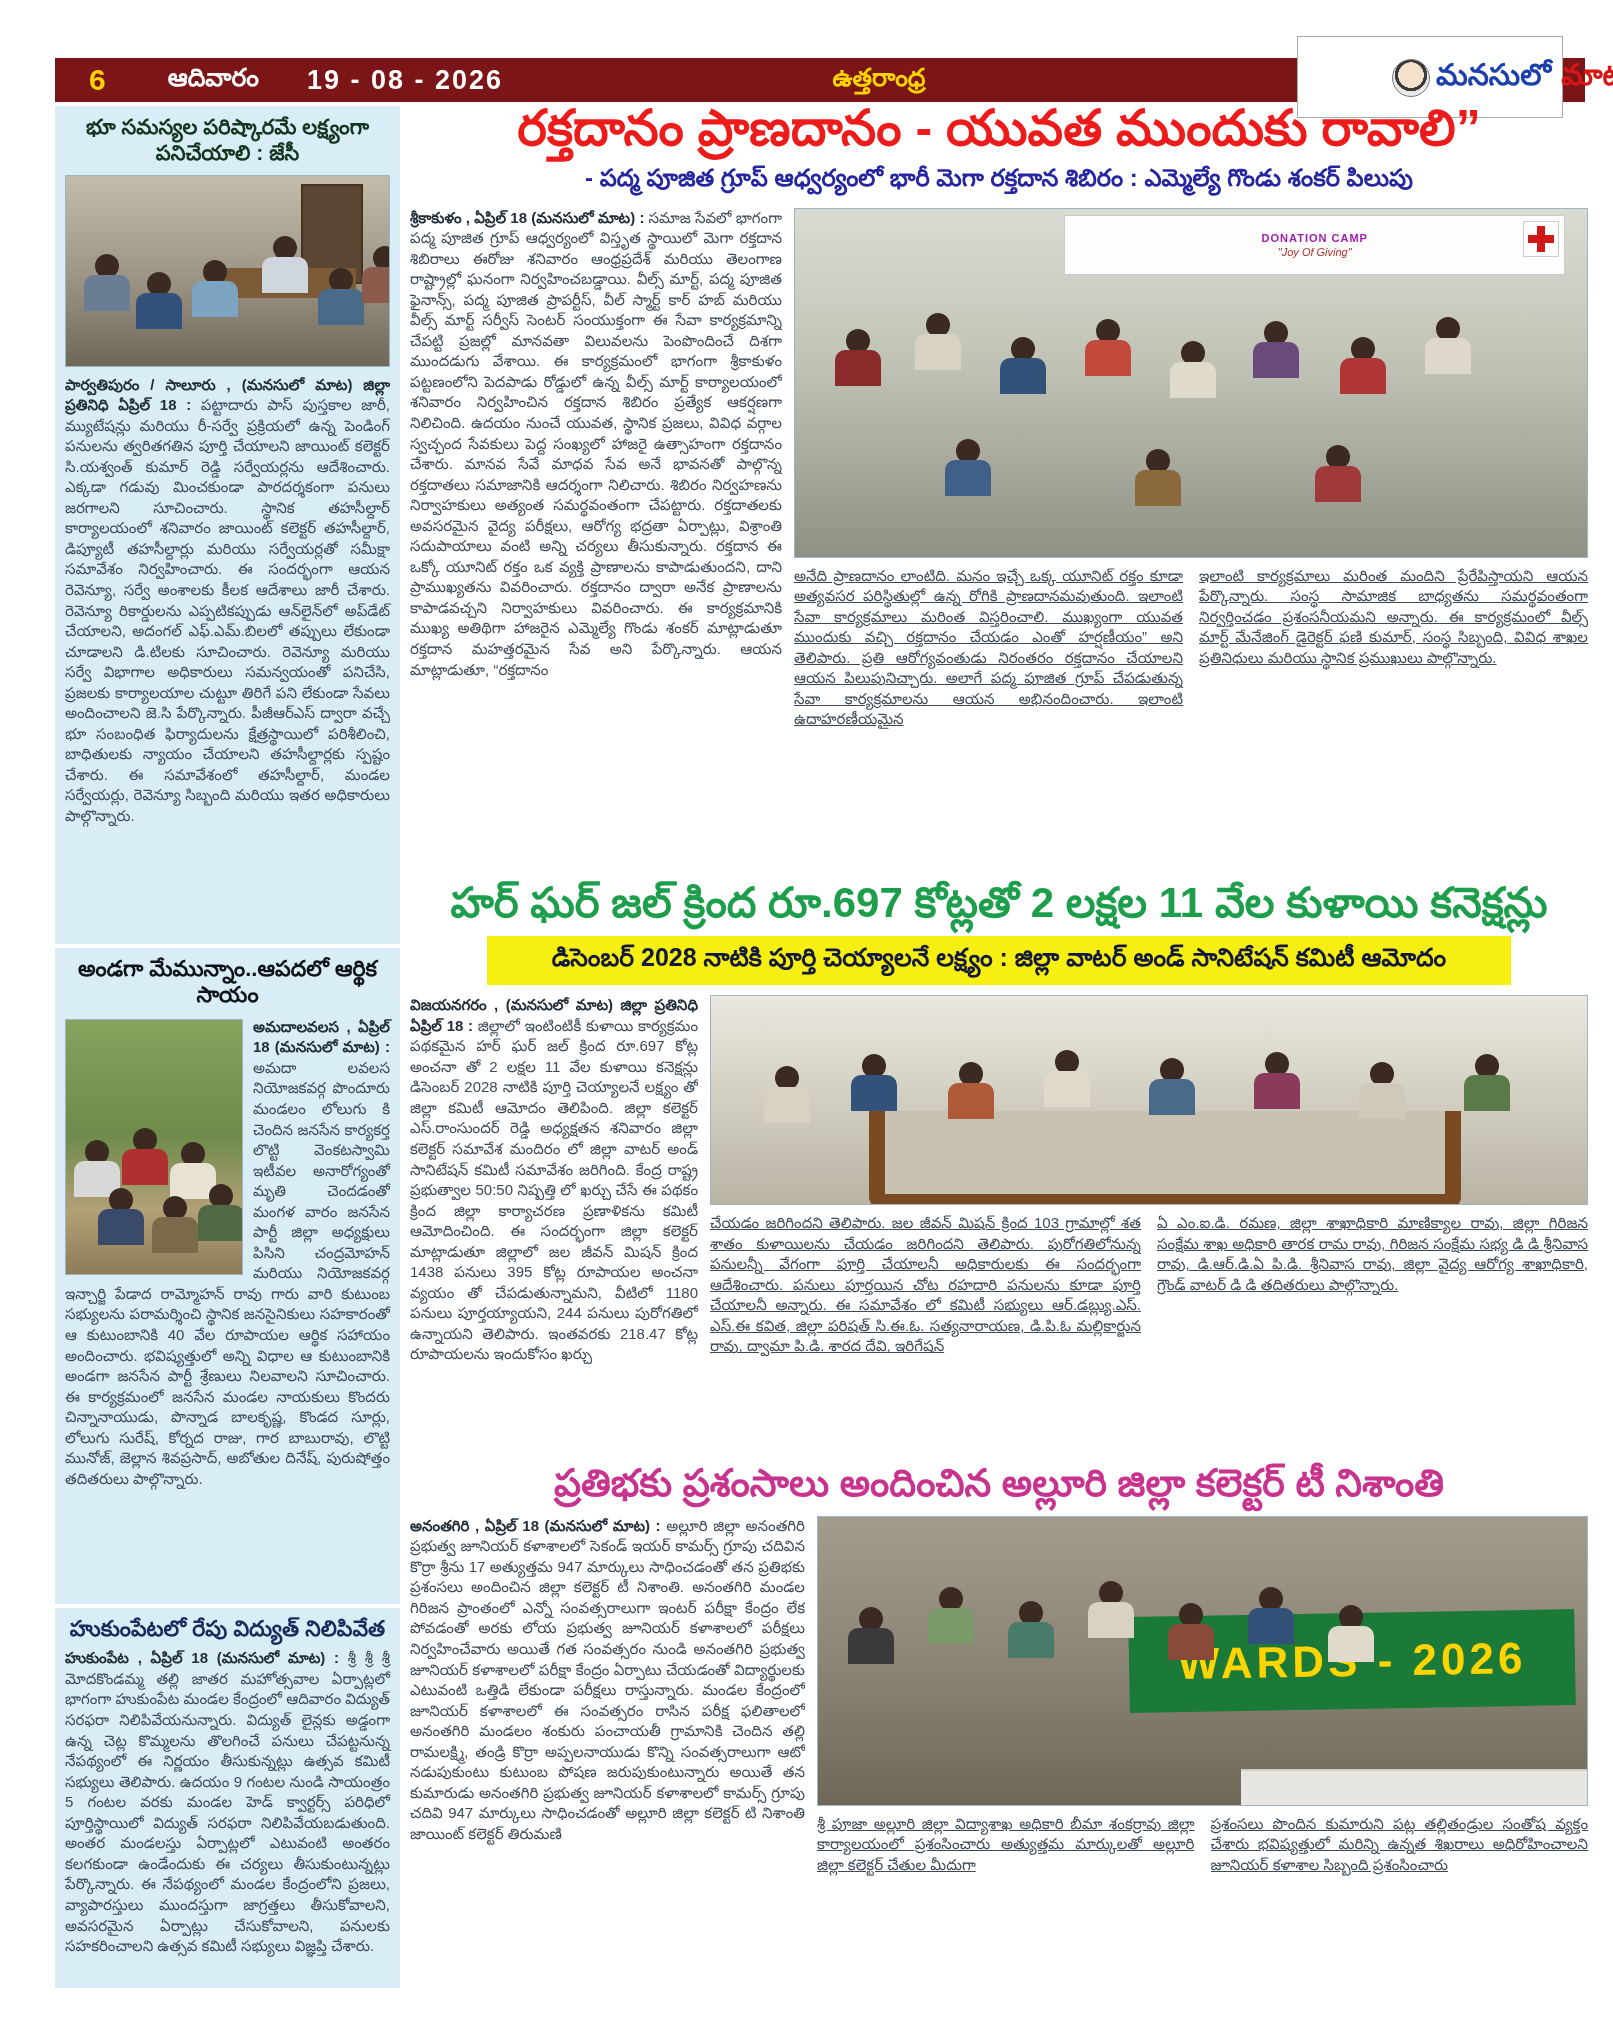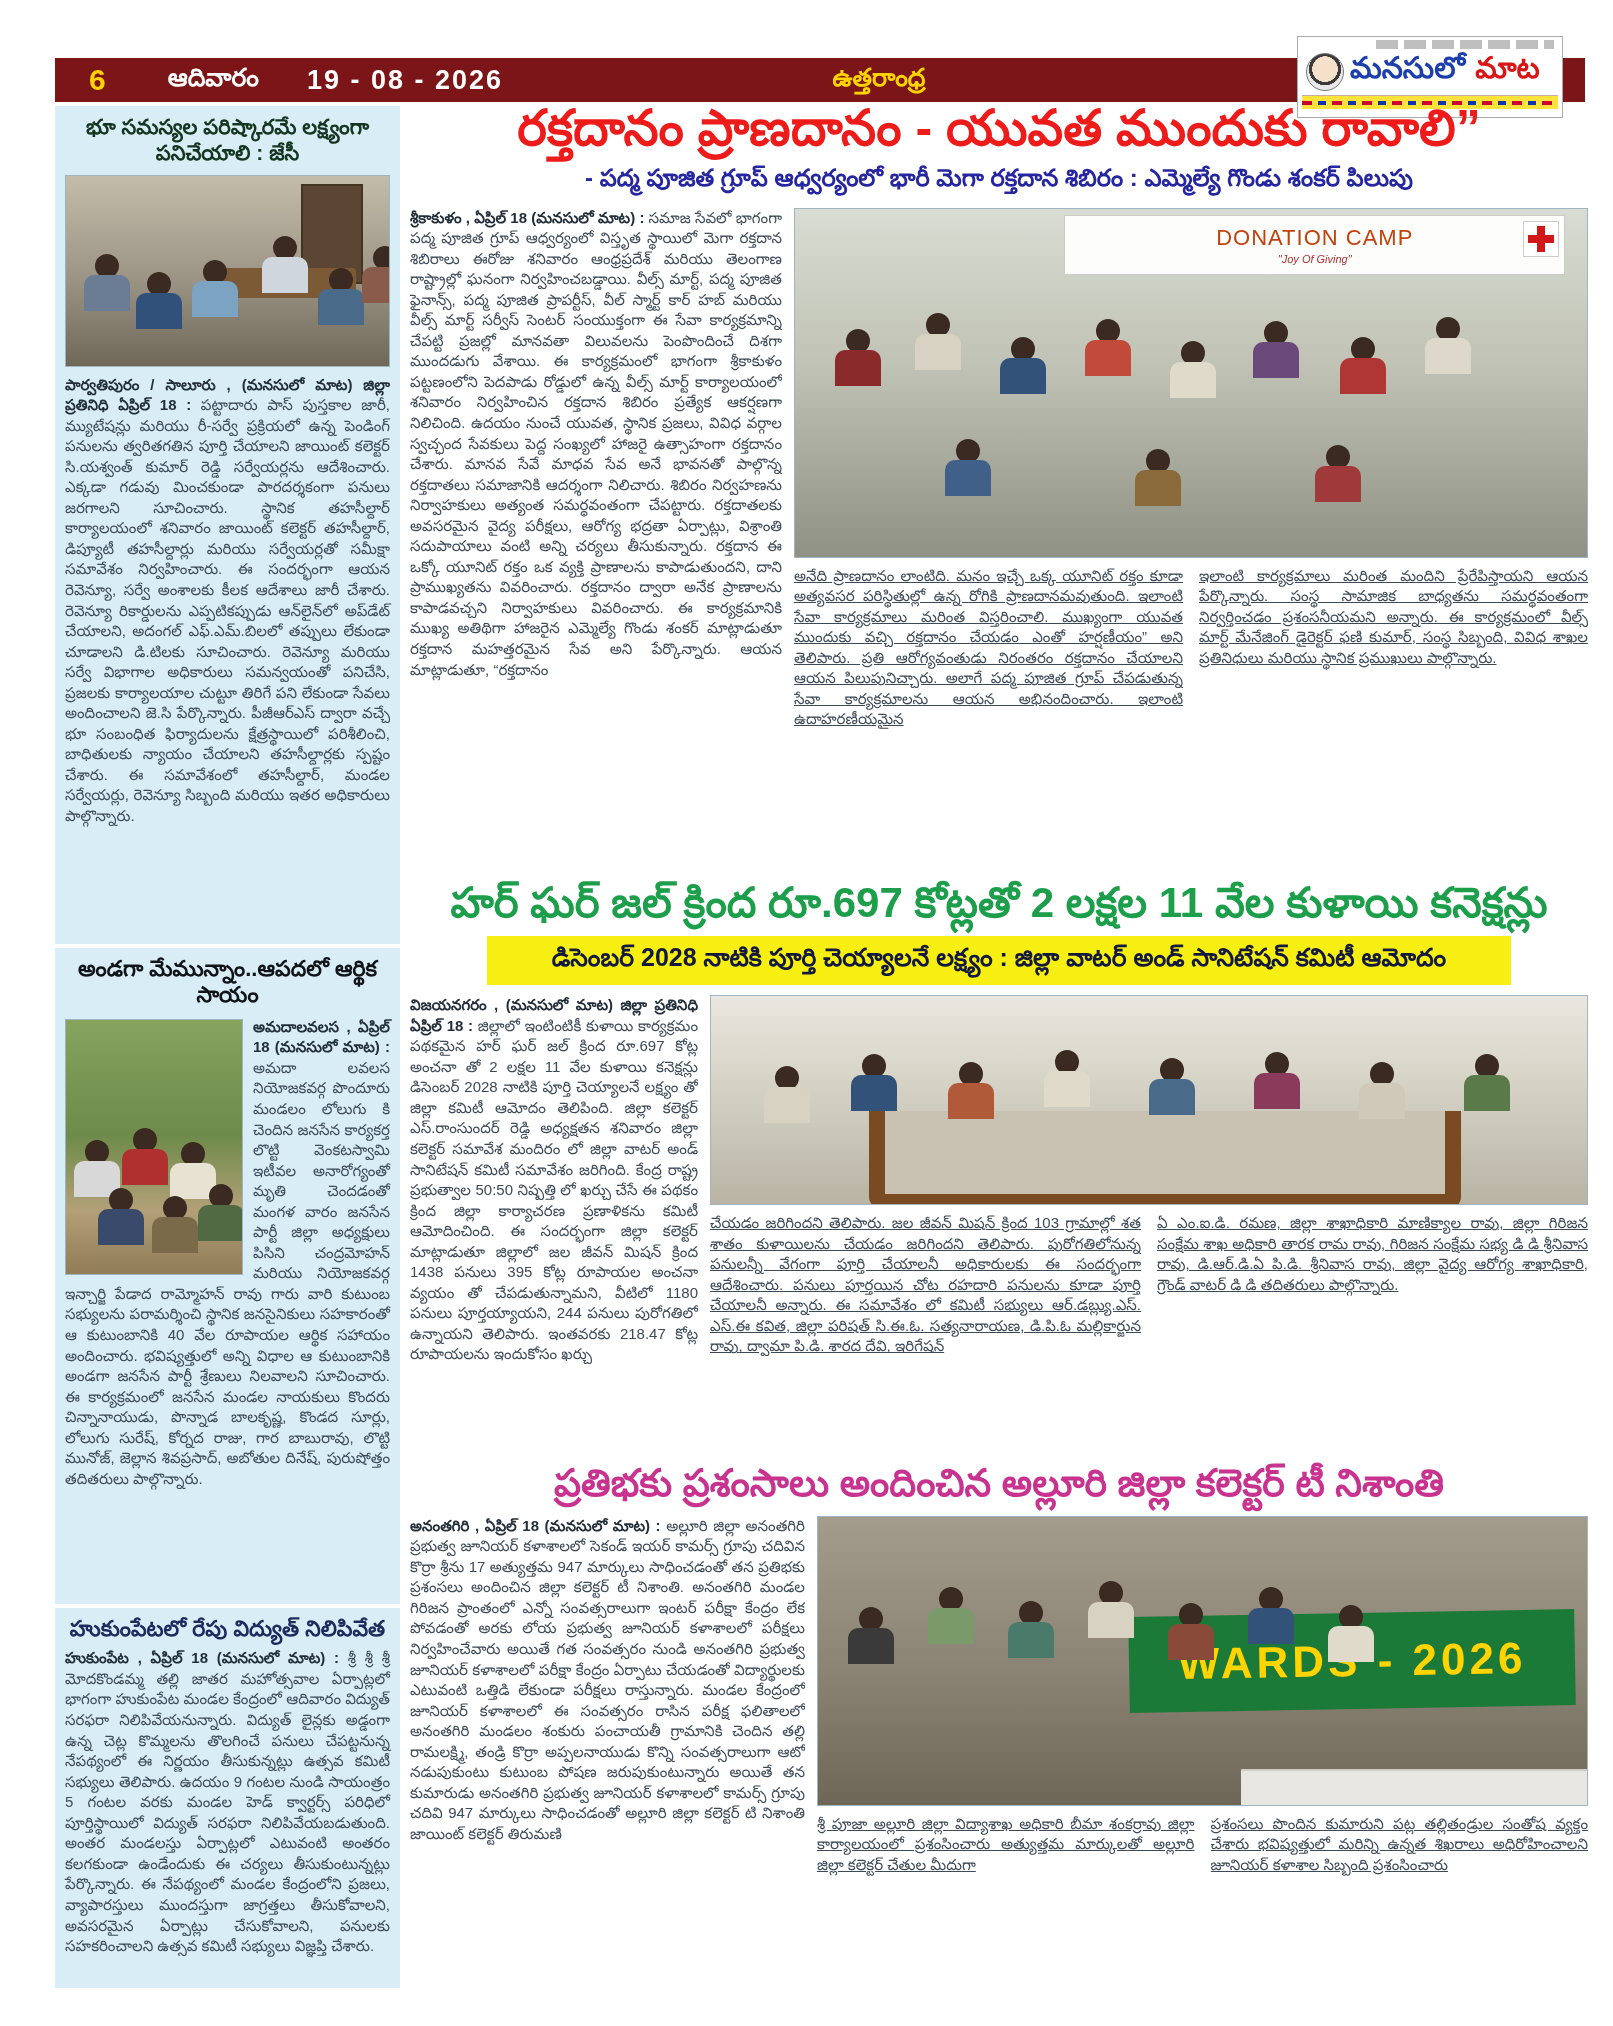--- a/index.html
+++ b/index.html
@@ -13,21 +13,21 @@
     background:#7c1517;display:flex;align-items:center;color:#fff;
   }
   .pgnum{color:#ffd400;font-size:30px;font-weight:bold;margin-left:34px;}
   .day{font-size:25px;font-weight:bold;margin-left:62px;}
   .date{font-size:27px;font-weight:bold;margin-left:48px;letter-spacing:2px;}
   .region-wrap{flex:1;text-align:center;margin-right:330px;}
   .region{color:#ffd400;font-size:25px;font-weight:bold;}
   .masthead{
     position:absolute;left:1297px;top:36px;width:266px;height:82px;
     background:#ffffff;border:1px solid #aaa;box-sizing:border-box;
-    display:flex;flex-direction:column;justify-content:flex-start;
+    display:flex;flex-direction:row;justify-content:flex-start;
   }
   .mh-micro{height:9px;margin:3px 8px 0 78px;
     background:repeating-linear-gradient(90deg,#8a8a8a 0 22px,transparent 22px 28px);
     opacity:.55;}
   .mh-row{display:flex;align-items:center;gap:6px;padding:2px 6px 0 8px;}
   .mh-face{width:36px;height:36px;border-radius:50%;flex:0 0 36px;
     background:radial-gradient(circle at 50% 42%,#f4e0cb 0 46%,#3a3a3a 47% 58%,#e9e9e9 59%);
     border:1px solid #777;}
   .mh-w1{color:#1d3fae;font-size:30px;font-weight:bold;}
   .mh-w2{color:#d81616;font-size:30px;font-weight:bold;margin-left:4px;}
@@ -65,21 +65,21 @@
     background:#3a2a21;margin:0 auto;}
   .person::after{content:"";display:block;width:46px;height:36px;border-radius:10px 10px 0 0;
     background:var(--shirt,#5a6e8c);margin-top:-3px;}
   .ph-photo1{height:192px;background:linear-gradient(180deg,#c3bcab 0%,#9b9383 55%,#6f6758 100%);}
   .ph-door{position:absolute;right:26px;top:8px;width:58px;height:96px;background:#5a4632;border:2px solid #43331f;}
   .ph-table1{position:absolute;left:150px;top:92px;width:140px;height:30px;background:#7d5a36;border-radius:3px;}
   .ph-photo2{height:258px;background:linear-gradient(180deg,#86a45e 0%,#6d8b4a 45%,#b3a078 75%,#8f7c58 100%);}
   .ph-photoA{height:350px;background:linear-gradient(180deg,#d9dcd2 0%,#bfc2b4 45%,#8e9184 100%);}
   .ph-banner{position:absolute;left:34%;top:6px;width:63%;height:58px;background:#fdfdfb;
     border:1px solid #ccc;display:flex;flex-direction:column;align-items:center;justify-content:center;gap:2px;}
-  .ph-banner .t1{color:#c2410c;font-weight:normal;font-size:22px;letter-spacing:1px;}
+  .ph-banner .t1{color:#a21caf;font-weight:bold;font-size:11px;letter-spacing:1px;}
   .ph-banner .t2{color:#b03030;font-size:11px;font-style:italic;}
   .ph-cross{position:absolute;right:28px;top:12px;width:34px;height:34px;background:#fff;border:1px solid #ccc;}
   .ph-cross::before{content:"";position:absolute;left:13px;top:4px;width:8px;height:26px;background:#d01818;}
   .ph-cross::after{content:"";position:absolute;left:4px;top:13px;width:26px;height:8px;background:#d01818;}
   .ph-photoB{height:210px;background:linear-gradient(180deg,#e9e7df 0%,#d9d6ca 35%,#b9b4a4 100%);}
   .ph-tableB{position:absolute;left:18%;top:55%;width:64%;height:40%;
     background:#c9c2b2;border:16px solid #7a4a22;border-top:none;border-radius:0 0 14px 14px;}
   .ph-photoC{height:290px;background:linear-gradient(180deg,#a39c8d 0%,#8a8374 55%,#6e6758 100%);}
   .ph-bannerC{position:absolute;right:12px;top:96px;width:58%;height:96px;background:#1c7a38;
     display:flex;align-items:center;justify-content:center;transform:rotate(-1deg);}

